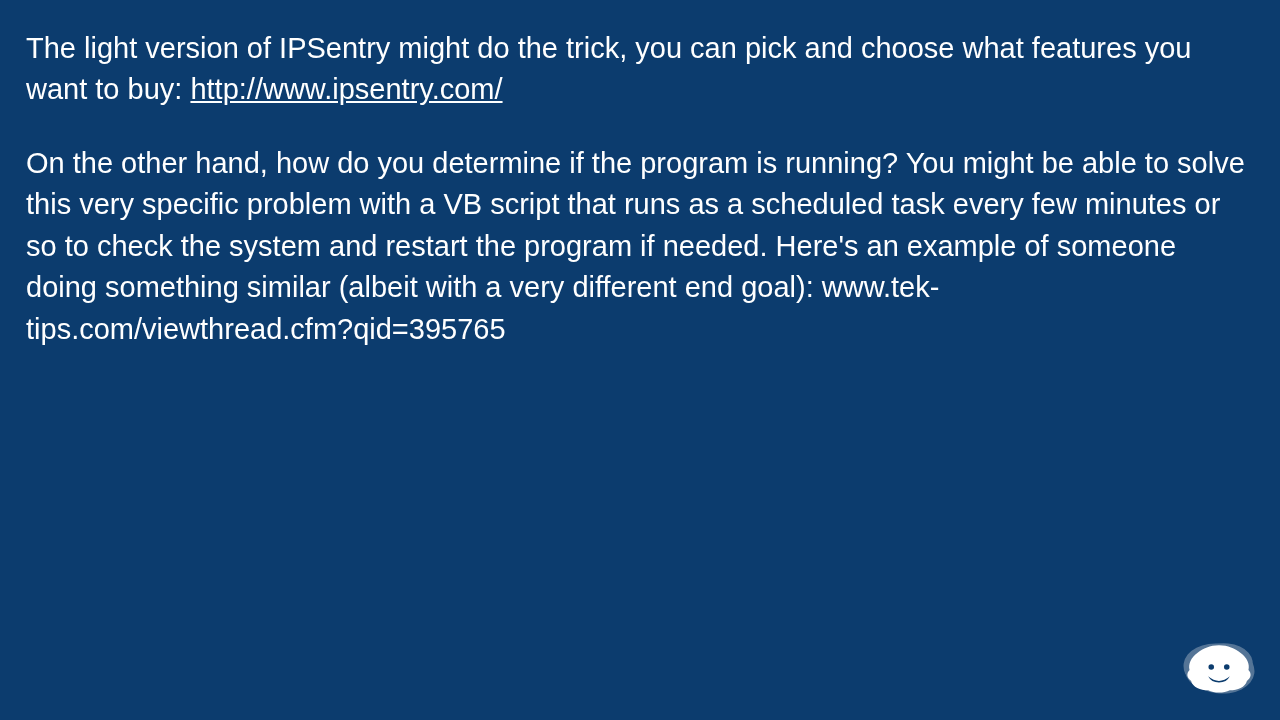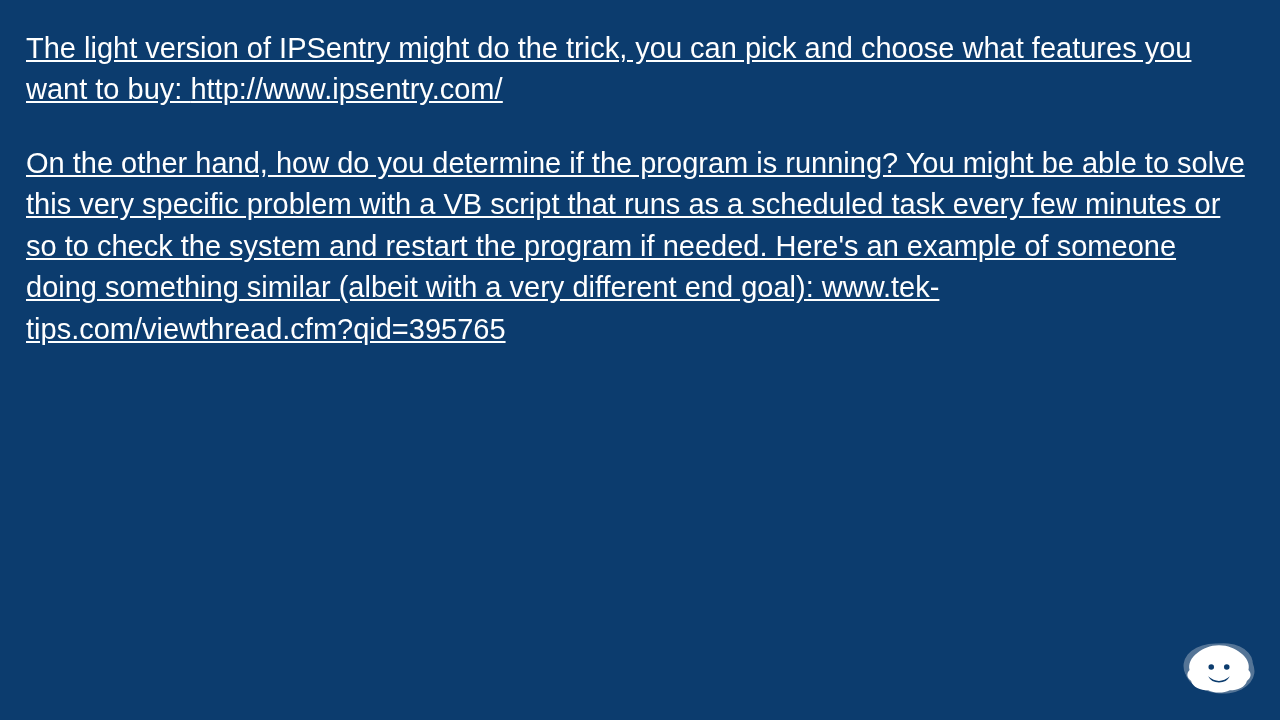--- a/index.html
+++ b/index.html
@@ -12,21 +12,20 @@
     font-family: Arial, Helvetica, sans-serif;
   }
   .page {
     padding: 28px 26px 0 26px;
     color: #ffffff;
     font-size: 29px;
     line-height: 1.43;
   }
   .para {
     margin: 0 0 32px 0;
-    text-decoration: underline;
   }
   .link {
     color: #ffffff;
     text-decoration: underline;
     cursor: pointer;
   }
   .mascot {
     position: absolute;
     right: 22px;
     bottom: 22px;

